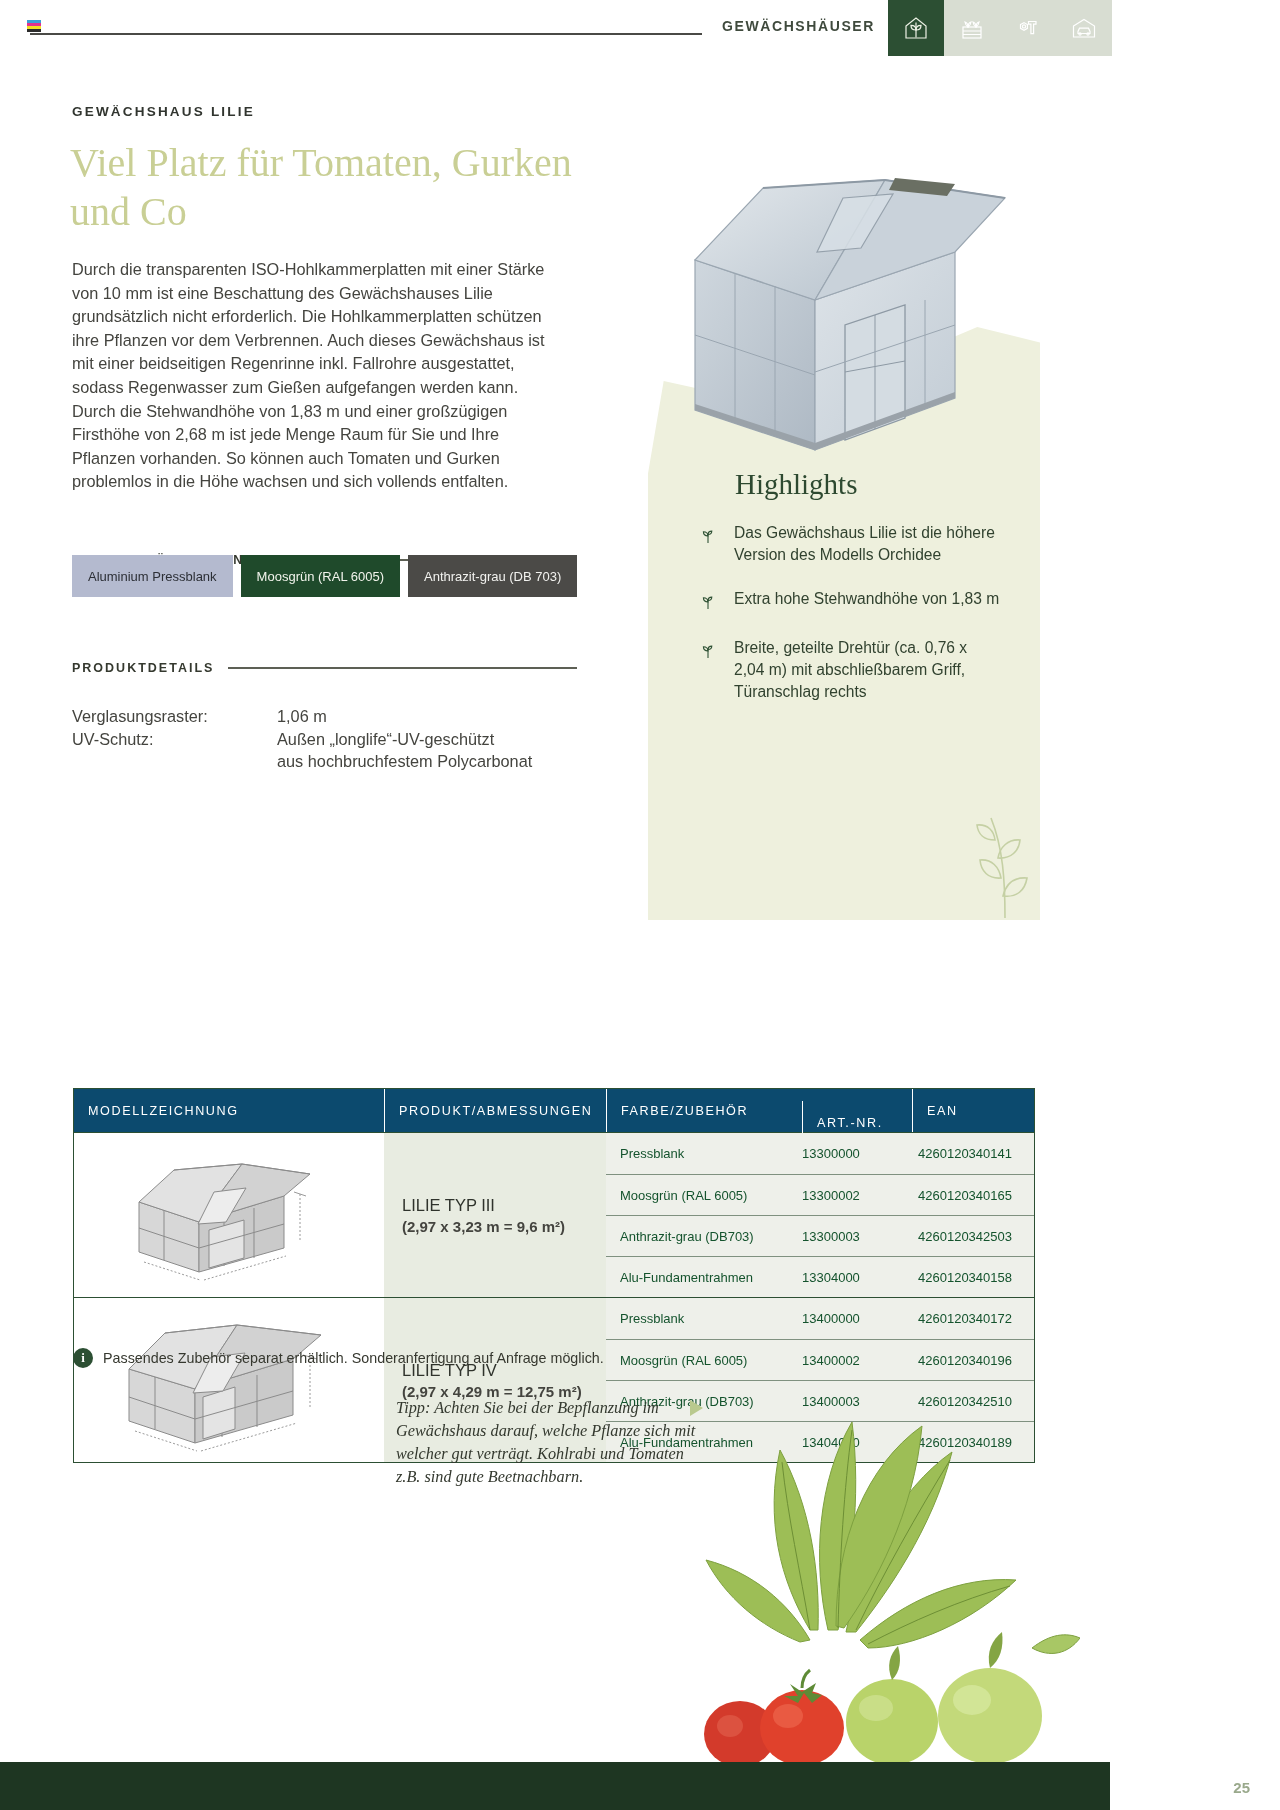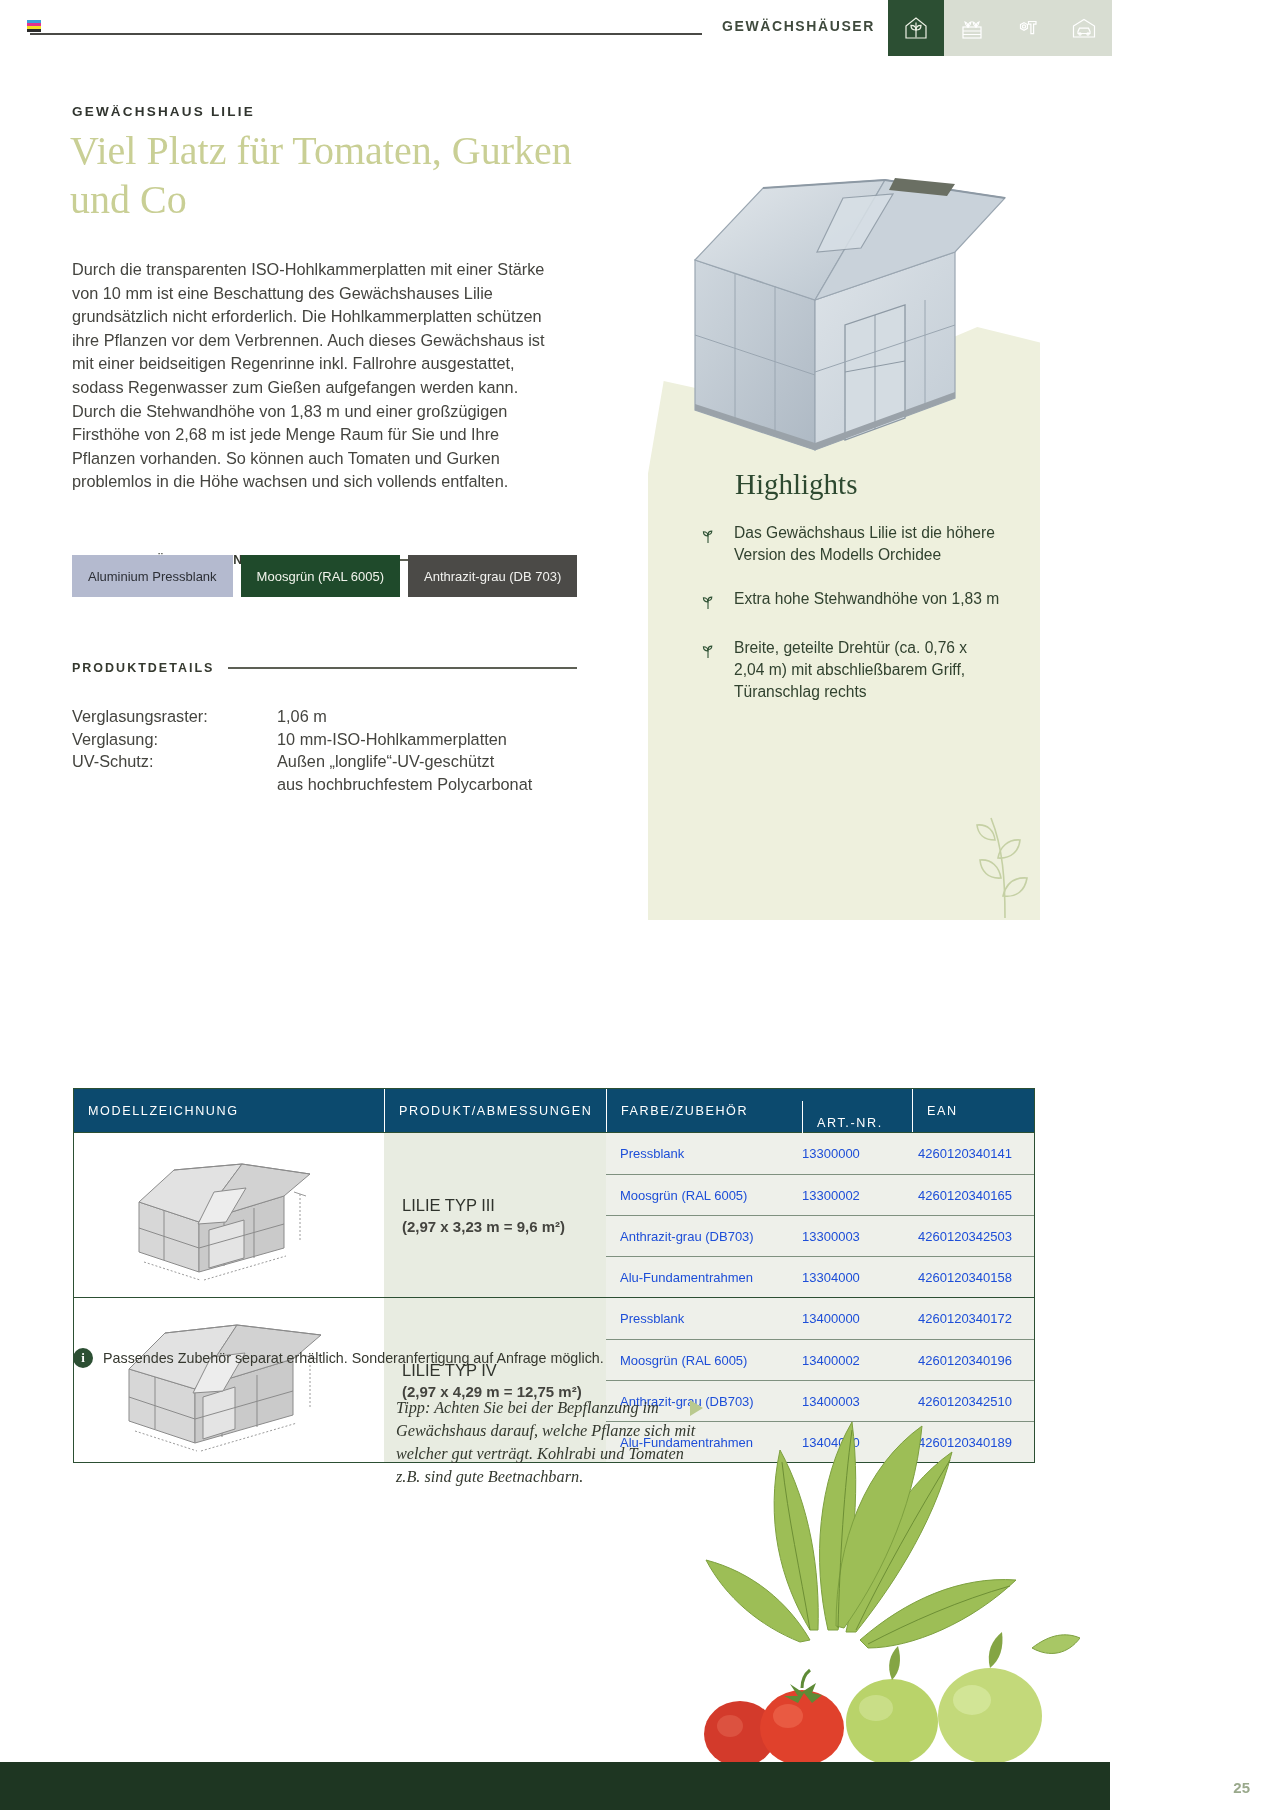--- a/index.html
+++ b/index.html
@@ -26,21 +26,21 @@
   .tab.active { background:#2c4f33; }
   .tab.inactive { background:#d8ddd2; }
   .tab svg { display:block; }
 
   
   .eyebrow {
     position:absolute; left:72px; top:104px;
     font-size:13.5px; letter-spacing:2.2px; font-weight:600; color:#31352f;
   }
   .headline {
-    position:absolute; left:70px; top:126px; width:560px;
+    position:absolute; left:70px; top:138px; width:560px;
     font-family:"Liberation Serif", serif;
     font-size:40px; line-height:49px; color:#c9cf95; font-weight:400;
   }
   .bodycopy {
     position:absolute; left:72px; top:258px; width:480px;
     font-size:16.3px; line-height:23.6px; color:#44443f;
   }
 
   
   .seclabel { position:absolute; display:flex; align-items:center; width:505px; }
@@ -88,21 +88,21 @@
   .c4 { width:110px; border-left:1px solid #ffffff;margin-top:24px; }
   .c5 { width:122px; border-left:1px solid #ffffff; flex:1; }
 
   .tgroup { display:flex; border-top:1px solid #2c4f33; }
   .tgroup:first-of-type { border-top:none; }
   .gdraw { width:310px; background:#ffffff; display:flex; align-items:center; justify-content:center; }
   .gname { width:222px; background:#e8ece1; display:flex; flex-direction:column; justify-content:center; padding:0 18px; }
   .gname .nm { font-size:16.5px; color:#2f332c; }
   .gname .dim { font-size:15px; color:#44443f; margin-top:3px;font-weight:bold; }
   .grows { flex:1; background:#eef0ea; }
-  .grow { display:flex; height:41px; align-items:center; border-top:1px solid #7f9180; font-size:13px; color:#1d4ed8; }
+  .grow { display:flex; height:41px; align-items:center; border-top:1px solid #7f9180; font-size:13px; color:#14532d; }
   .grow:first-child { border-top:none; }
   .grow .r3 { width:196px; padding-left:14px; }
   .grow .r4 { width:110px; }
   .grow .r5 { flex:1; padding-left:6px; }
 
   
   .note { position:absolute; left:73px; top:1348px; display:flex; align-items:center; gap:10px; }
   .note .badge {
     width:20px; height:20px; border-radius:50%; background:#2c4f33; color:#fff;
     font-size:13px; font-weight:700; display:flex; align-items:center; justify-content:center;
@@ -207,24 +207,20 @@
   </div>
 
   <div class="seclabel" style="left:72px; top:632px;margin-top:29px;">
     <span>PRODUKTDETAILS</span>
     <div class="ln"></div>
   </div>
   <div class="details">
     <div class="detrow">
       <div class="k">Verglasungsraster:</div>
       <div class="v">1,06 m</div>
-    </div>
-    <div class="detrow">
-      <div class="k">Verglasung:</div>
-      <div class="v">10 mm-ISO-Hohlkammerplatten</div>
     </div>
     <div class="detrow">
       <div class="k">UV-Schutz:</div>
       <div class="v">Außen „longlife“-UV-geschützt</div>
     </div>
     <div class="detrow">
       <div class="k"></div>
       <div class="v">aus hochbruchfestem Polycarbonat</div>
     </div>
   </div>

